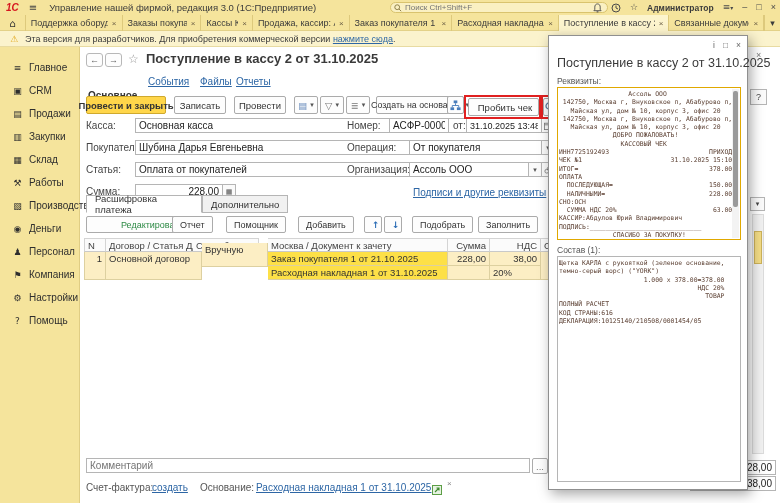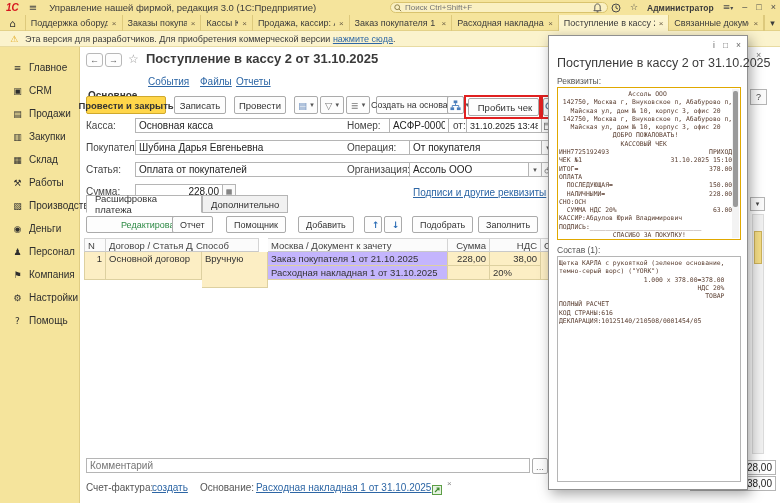--- a/index.html
+++ b/index.html
@@ -69,21 +69,21 @@
   .gbtn { height:17px; border:1px solid #ababab; border-radius:2px; background:#fdfdfd; font-size:9px;
           color:#333; display:inline-flex; align-items:center; padding:0 7px; }
   .gbtn.green { color:#2e8b46; }
   .arrbtn { width:18px; }
   .arrbtn span { color:#2b6cb5; font-weight:bold; font-size:9px; }
 
   .th { position:absolute; font-size:9.5px; color:#444; border-right:1px solid #d4d4d4; border-bottom:1px solid #c9c9c9;
         border-top:1px solid #d4d4d4; height:14px; line-height:13px; padding:0 3px; background:#fbfbfb; overflow:hidden; white-space:nowrap; }
   .td { position:absolute; font-size:9.5px; color:#333; border-right:1px solid #ddd0a0; border-bottom:1px solid #ddd0a0;
         height:14px; line-height:13px; padding:0 3px; background:#fceec4; overflow:hidden; white-space:nowrap; }
-  .td.doccell { background:#c4b5fd; }
+  .td.doccell { background:#fde047; }
   .num { text-align:right; }
 
   .helpbtn { border:1px solid #b5b5b5; background:#fbfbfb; font-size:9px; color:#444; text-align:center; }
   .vtrack { background:#f1f1f1; border:1px solid #dcdcdc; }
   .vthumb { background:#f3dc85; border:1px solid #cdb25a; }
 
   
   .popup { left:548px; top:35px; width:200px; height:455px; background:#fff; border:1px solid #8f8f8f;
            box-shadow:3px 4px 12px rgba(0,0,0,.35); z-index:10; }
   .popctl { position:absolute; top:4px; right:6px; display:flex; gap:8px; font-size:8.5px; color:#666; }
@@ -360,21 +360,21 @@
   <div class="abs th" style="left:84px; top:238px; width:22px; border-left:1px solid #d4d4d4;">N</div>
   <div class="abs th" style="left:106px; top:238px; width:96px;">Договор / Статья ДДС</div>
   <div class="abs th" style="left:193px; top:238px; width:66px;">Способ</div>
   <div class="abs th" style="left:268px; top:238px; width:180px;">Москва / Документ к зачету</div>
   <div class="abs th num" style="left:448px; top:238px; width:42px;">Сумма</div>
   <div class="abs th num" style="left:490px; top:238px; width:51px;">НДС</div>
   <div class="abs th" style="left:541px; top:238px; width:120px;">Счет</div>
 
   <div class="abs td num" style="left:84px; top:252px; width:22px; height:28px; border-left:1px solid #ddd0a0;">1</div>
   <div class="abs td" style="left:106px; top:252px; width:96px; height:28px;">Основной договор</div>
-  <div class="abs td" style="left:202px; top:252px; width:66px; height:36px;">Вручную</div>
+  <div class="abs td" style="left:202px; top:243px; width:66px; height:24px;">Вручную</div>
   <div class="abs td doccell" style="left:268px; top:252px; width:180px;">Заказ покупателя 1 от 21.10.2025</div>
   <div class="abs td doccell" style="left:268px; top:266px; width:180px;">Расходная накладная 1 от 31.10.2025</div>
   <div class="abs td num" style="left:448px; top:252px; width:42px;">228,00</div>
   <div class="abs td" style="left:448px; top:266px; width:42px;"></div>
   <div class="abs td num" style="left:490px; top:252px; width:51px;">38,00</div>
   <div class="abs td" style="left:490px; top:266px; width:51px;">20%</div>
   <div class="abs td" style="left:541px; top:252px; width:120px; height:28px;"></div>
 
   <input class="abs fld" style="left: 86px; top: 458px; width: 444px; color: rgb(153, 153, 153);" placeholder="Комментарий">
   <div class="abs btn" style="left:532px; top:458px; width:16px; height:16px; padding:0; color:#777;">...</div>

